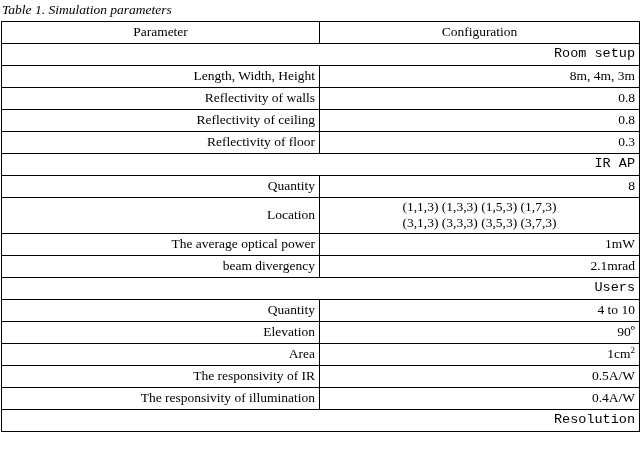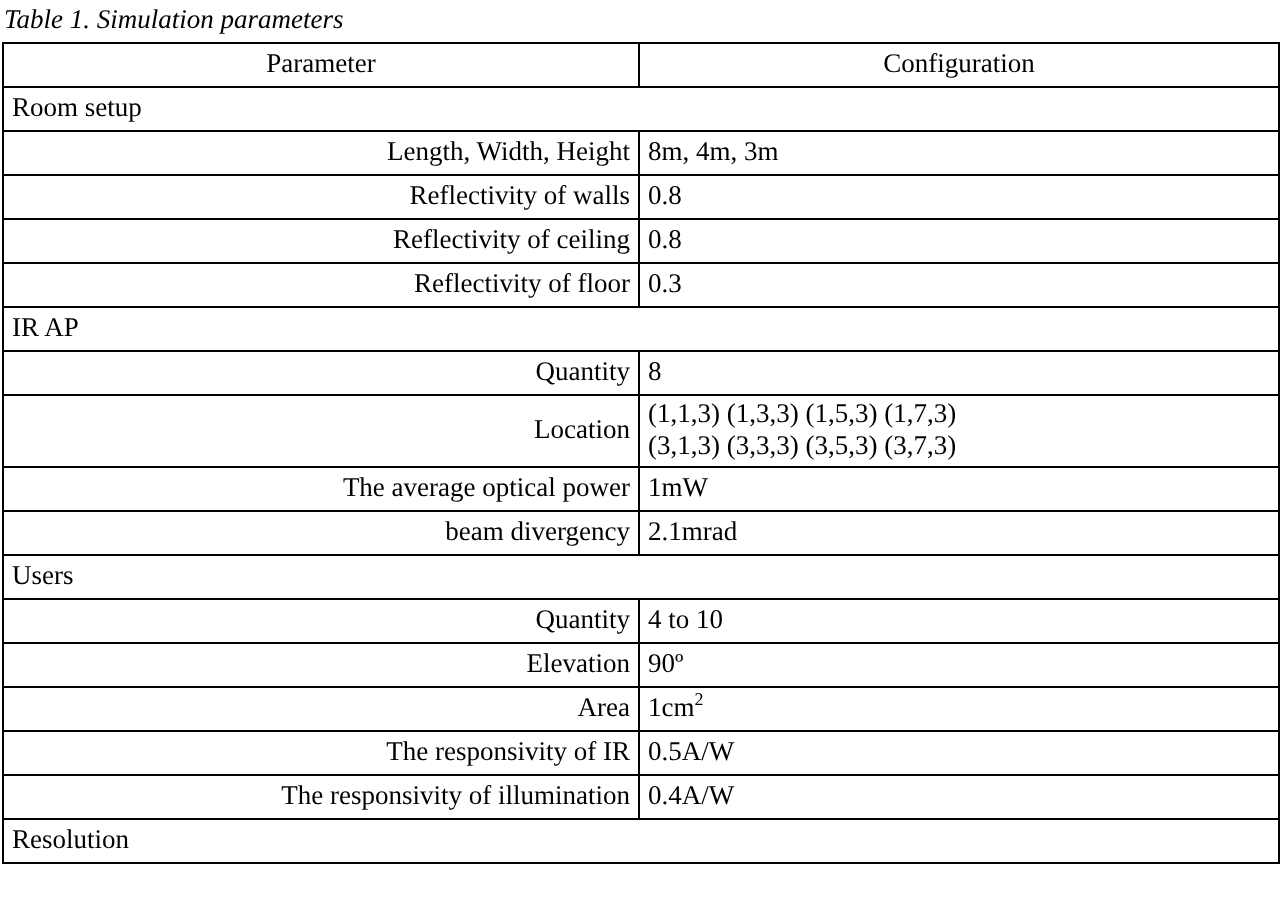--- a/index.html
+++ b/index.html
@@ -43,29 +43,31 @@
     height: 18px;
     vertical-align: middle;
     margin-top: 24px;
   }
   .col-param { width: 318px; }
   .col-conf  { width: 320px; }
   .hdr {
     text-align: center;
   }
   .section {
-    text-align: left;
+    text-align: right;
+    font-family: Liberation Mono, monospace;
   }
   .lbl {
     text-align: right;
   }
   .val {
-    text-align: left;
+    text-align: right;
   }
   .val-multi {
+    text-align: center;
     line-height: 16px;
     padding-top: 1px;
     padding-bottom: 1px;
   }
   sup {
     font-size: 9px;
     vertical-align: super;
     line-height: 0;
   }
 </style>

